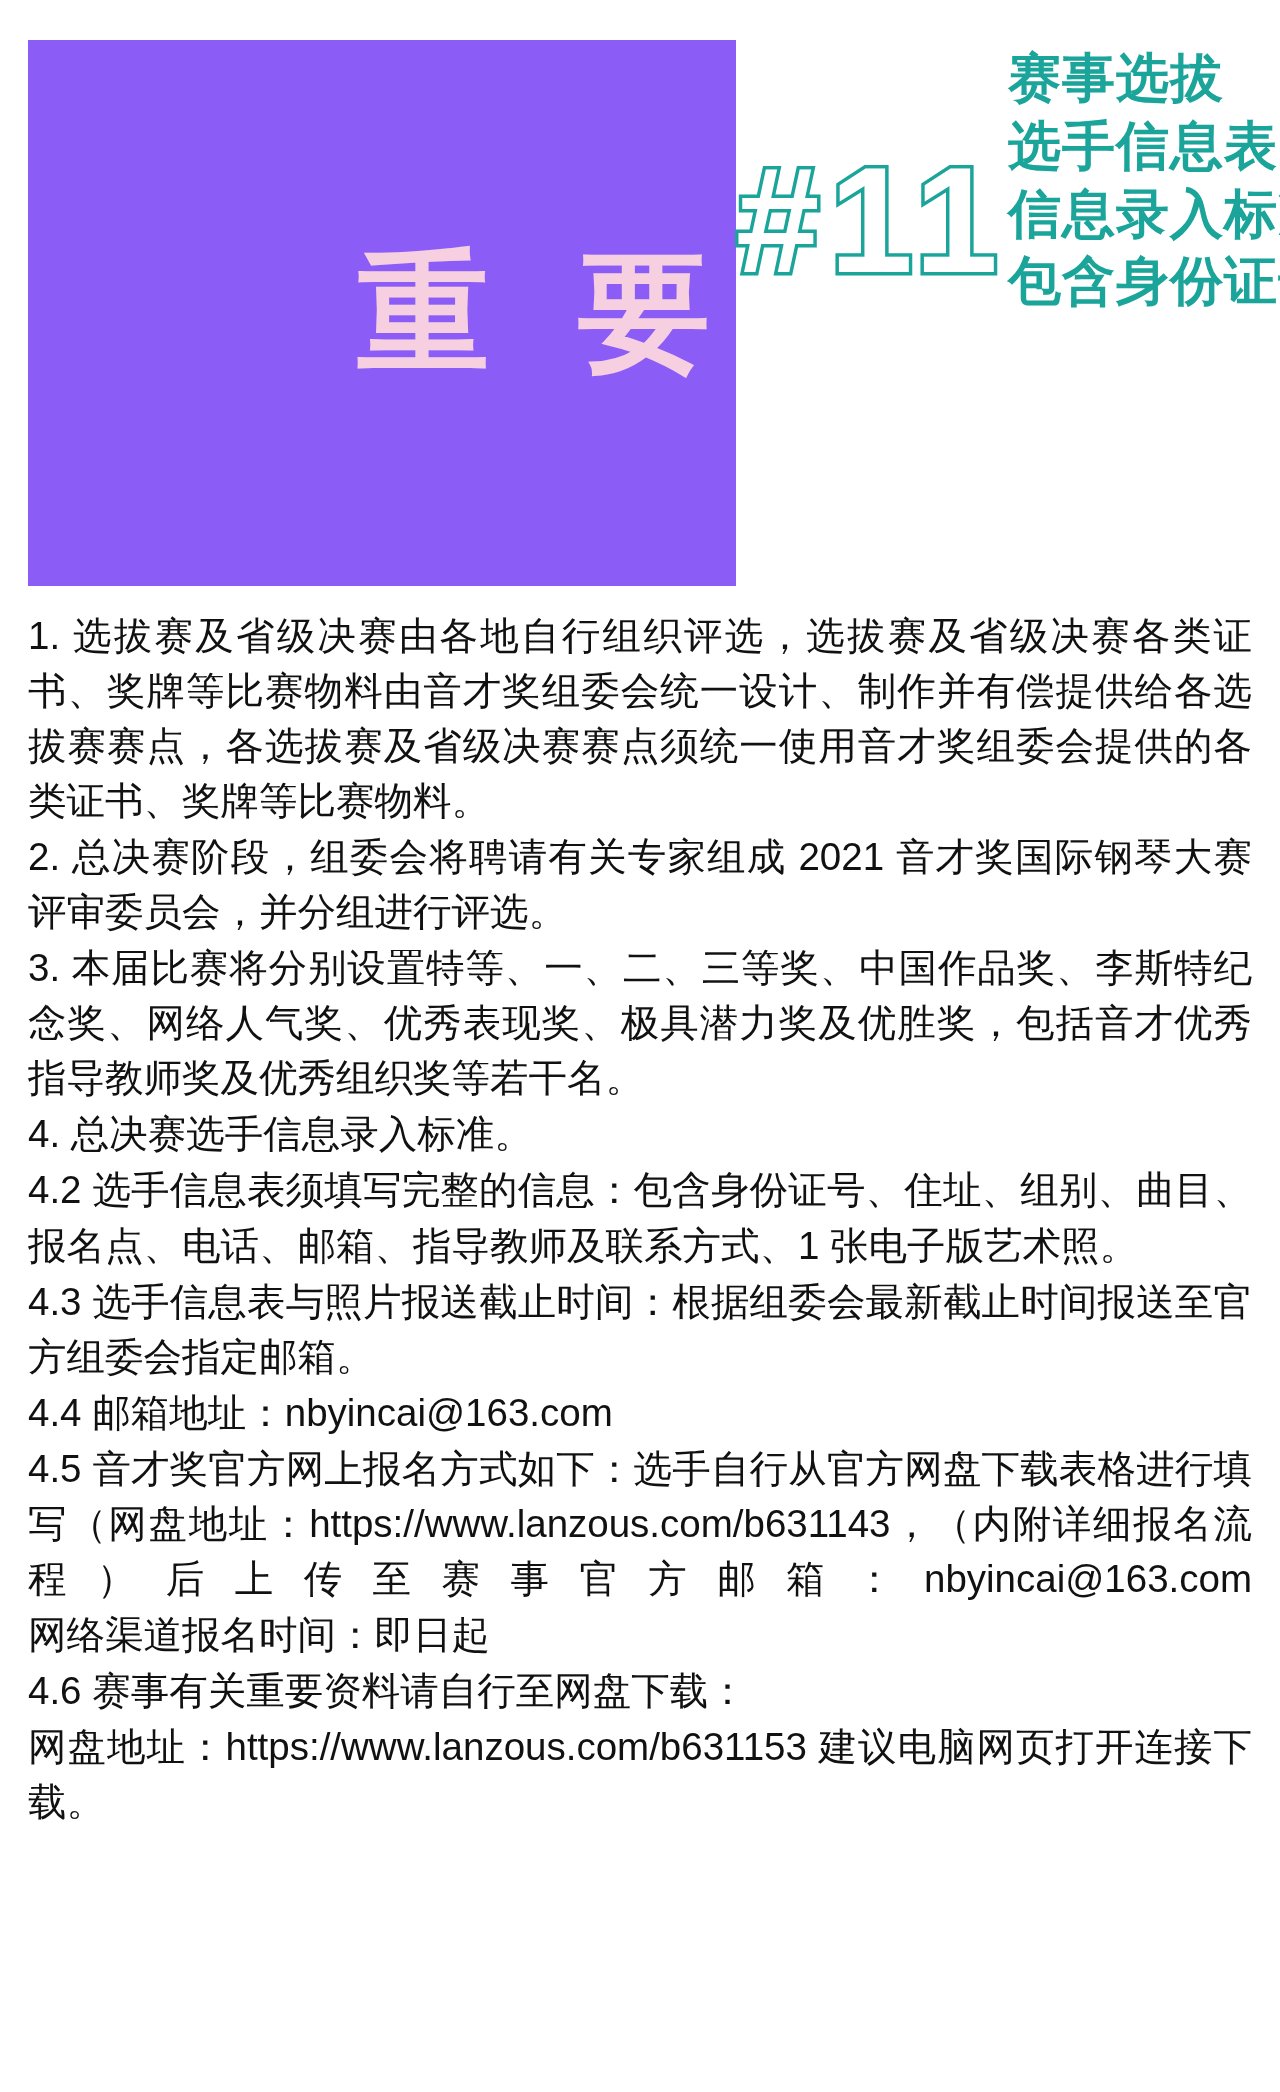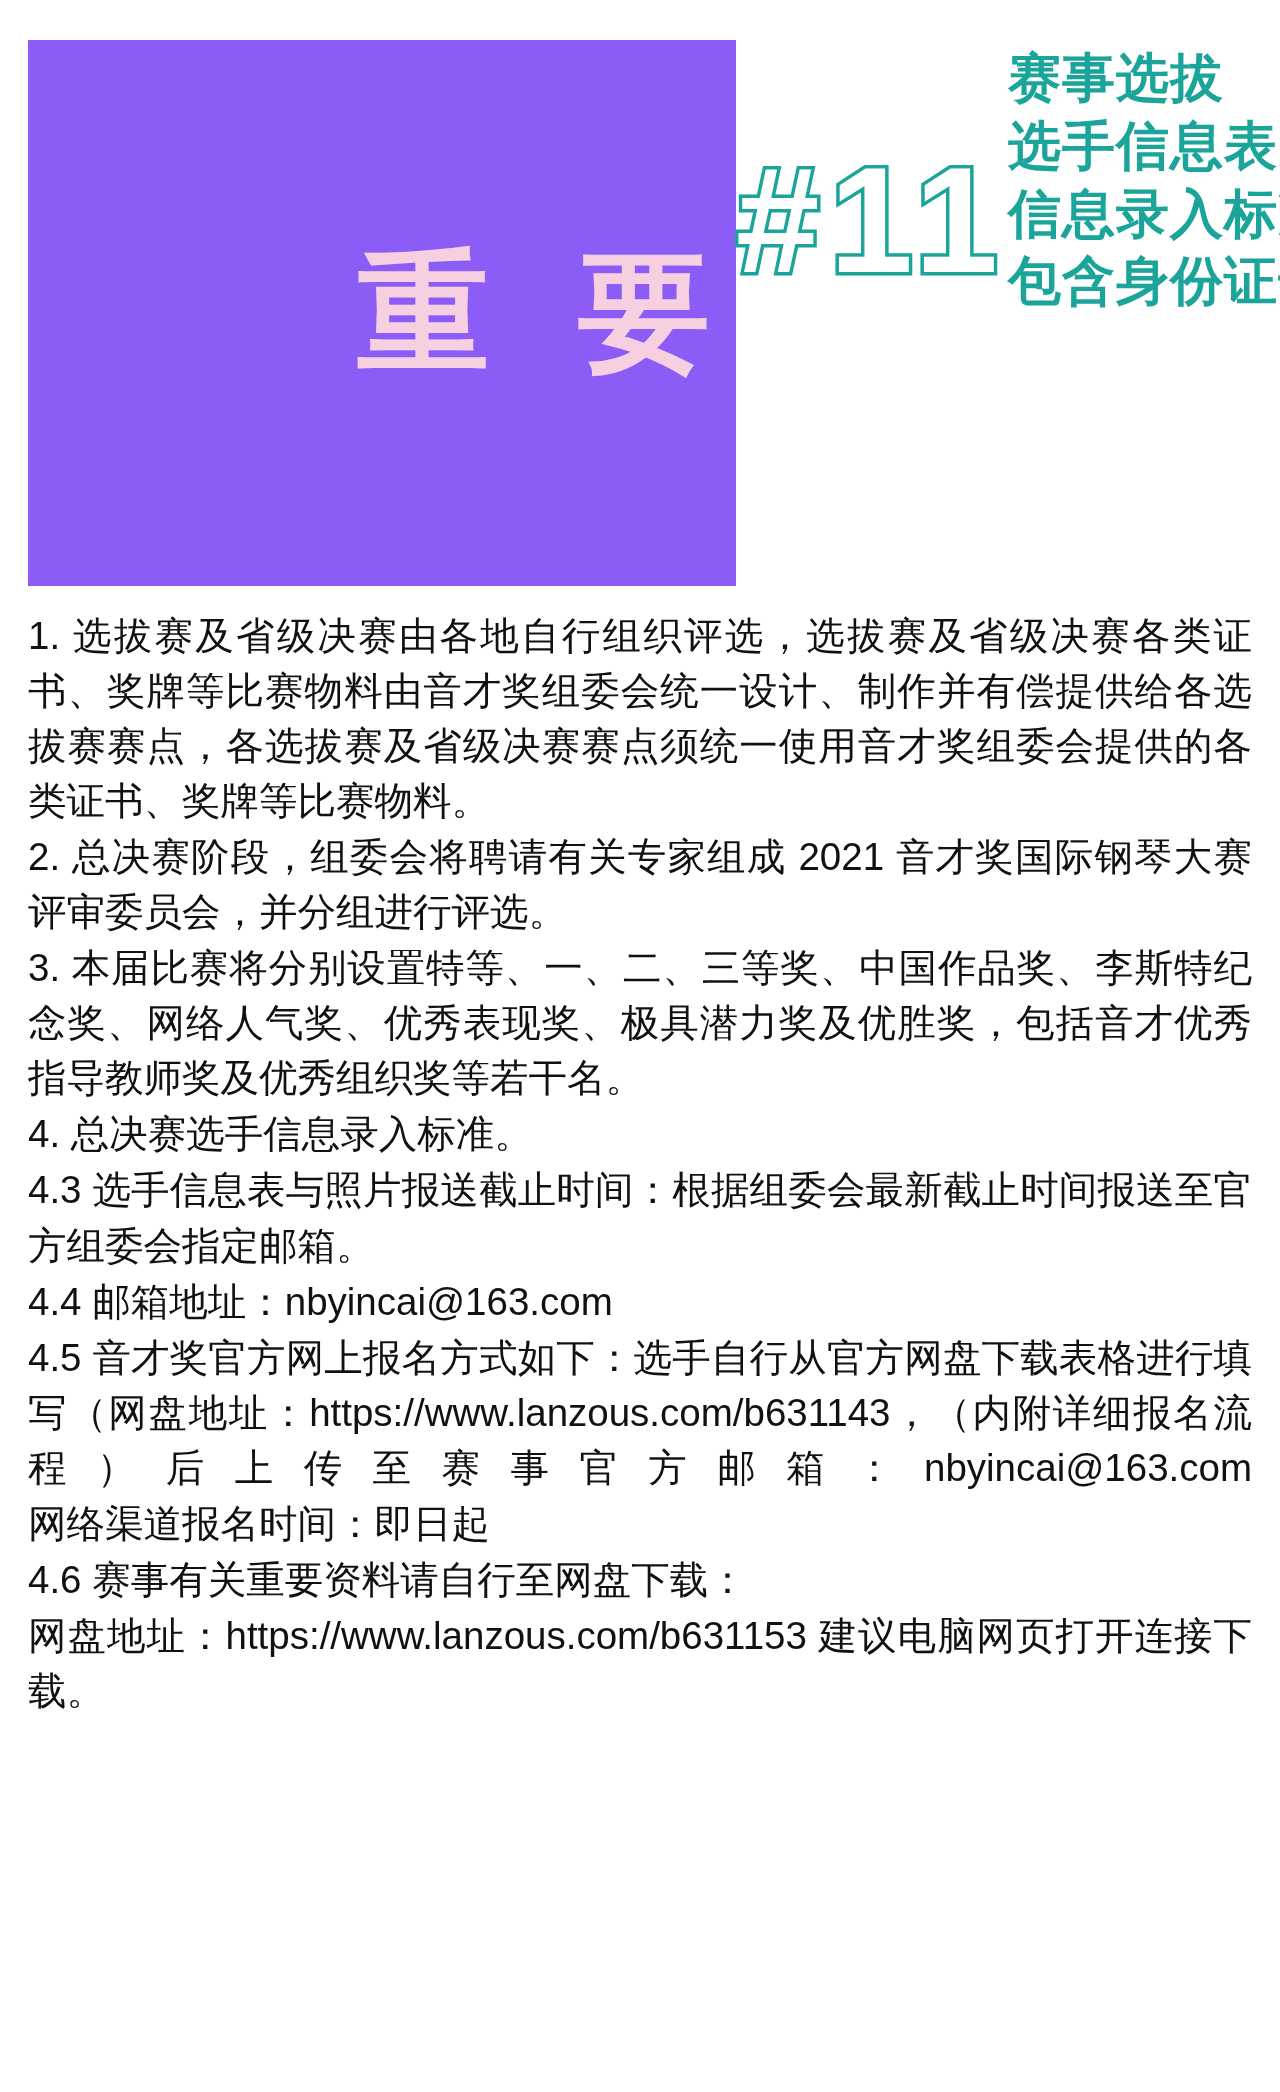--- a/index.html
+++ b/index.html
@@ -124,20 +124,21 @@
       </div>
     </div>
 
   </div>
 
   <div class="body-text">
     <p class="para justify-tight">1. 选拔赛及省级决赛由各地自行组织评选，选拔赛及省级决赛各类证书、奖牌等比赛物料由音才奖组委会统一设计、制作并有偿提供给各选拔赛赛点，各选拔赛及省级决赛赛点须统一使用音才奖组委会提供的各类证书、奖牌等比赛物料。</p>
     <p class="para justify-tight">2. 总决赛阶段，组委会将聘请有关专家组成 2021 音才奖国际钢琴大赛评审委员会，并分组进行评选。</p>
     <p class="para justify-tight">3. 本届比赛将分别设置特等、一、二、三等奖、中国作品奖、李斯特纪念奖、网络人气奖、优秀表现奖、极具潜力奖及优胜奖，包括音才优秀指导教师奖及优秀组织奖等若干名。</p>
     <p class="para justify-tight">4. 总决赛选手信息录入标准。</p>
+    <p class="para justify-tight">4.2 选手信息表须填写完整的信息：包含身份证号、住址、组别、曲目、报名点、电话、邮箱、指导教师及联系方式、1 张电子版艺术照。</p>
     <p class="para justify-tight">4.3 选手信息表与照片报送截止时间：根据组委会最新截止时间报送至官方组委会指定邮箱。</p>
     <p class="para bold">4.4 邮箱地址：nbyincai@163.com</p>
     <p class="para bold spread">4.5 音才奖官方网上报名方式如下：选手自行从官方网盘下载表格进行填写（网盘地址：https://www.lanzous.com/b631143，（内附详细报名流程）后上传至赛事官方邮箱：nbyincai@163.com</p>
     <p class="para bold">网络渠道报名时间：即日起</p>
     <p class="para bold">4.6 赛事有关重要资料请自行至网盘下载：</p>
     <p class="para bold">网盘地址：https://www.lanzous.com/b631153 建议电脑网页打开连接下载。</p>
   </div>
 
 </div>
 

